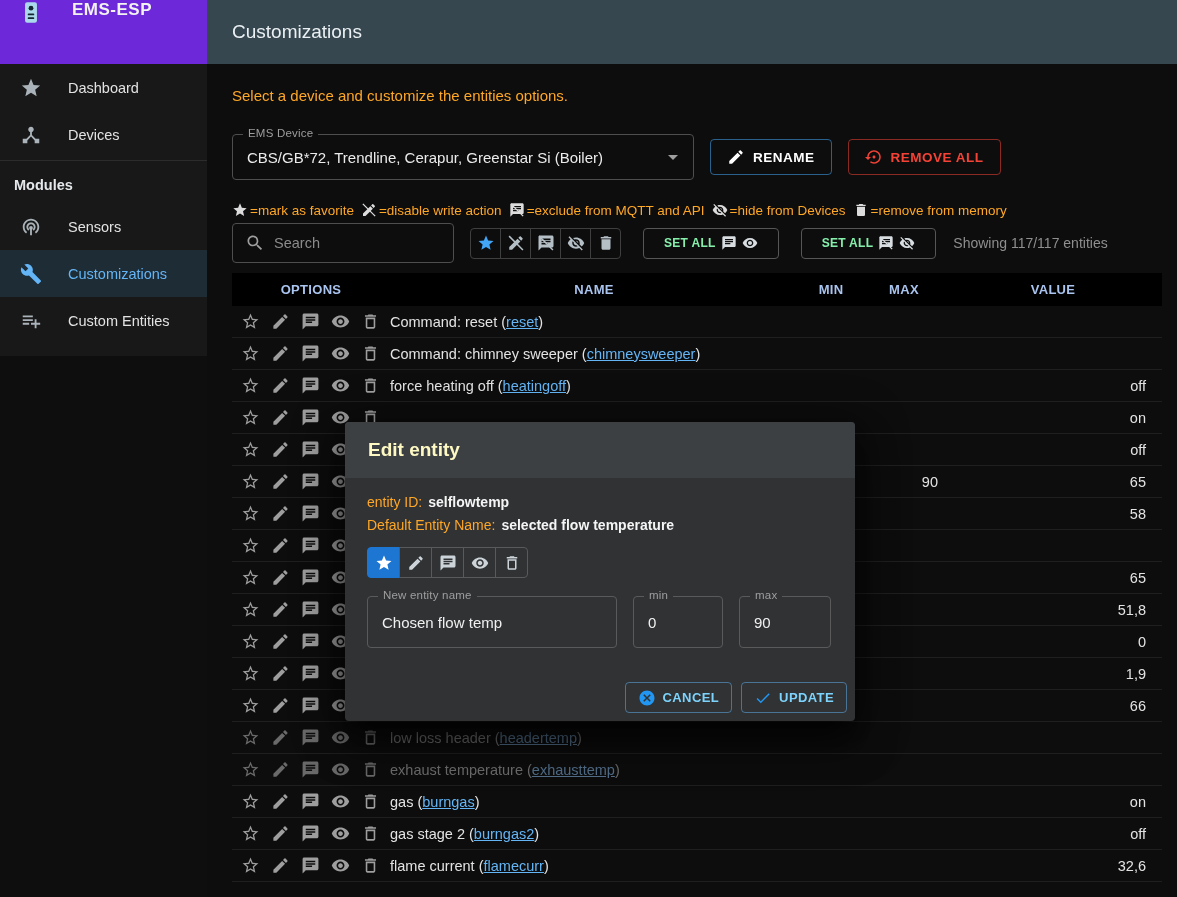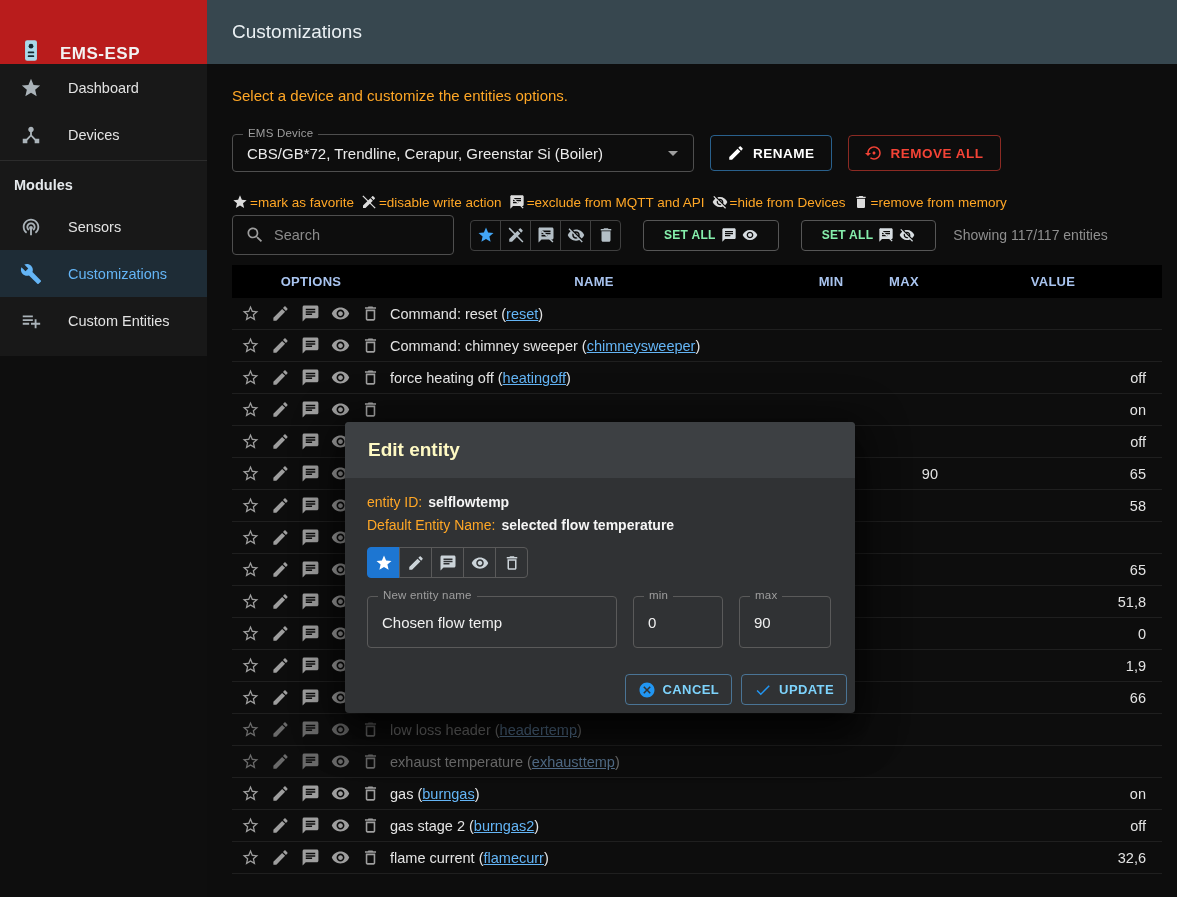--- a/index.html
+++ b/index.html
@@ -2,40 +2,40 @@
 <html><head>
 <meta charset="utf-8">
 <style>
   *{margin:0;padding:0;box-sizing:border-box}
   html,body{background:#000}
   body{font-family:"Liberation Sans",sans-serif;-webkit-font-smoothing:antialiased}
   .app{position:relative;width:1177px;height:897px;background:#0d0d0d;display:flex;overflow:hidden;color:#e0e0e0}
 
   
   .sidebar{width:207px;flex:none;background:#0e0e0e;display:flex;flex-direction:column}
-  .logo-bar{height:64px;flex:none;display:flex;align-items:flex-end;gap:16px;padding:0 18px;background:#b91c1c}
+  .logo-bar{height:64px;flex:none;display:flex;align-items:flex-start;gap:28px;padding:0 18px;background:#6d28d9}
   .logo-icon{width:26px;height:26px;display:inline-flex}
   .logo-icon svg{width:100%;height:100%}
   .logo-title{font-size:17px;font-weight:700;color:#f2f2f2;letter-spacing:.5px}
   .nav-block{background:#181818;padding-bottom:12px}
   .nav-item{display:flex;align-items:center;gap:26px;height:47px;padding:0 16px 0 20px;font-size:14.5px;color:#e2e2e2;cursor:pointer}
   .nav-item .svg-slot{color:#aab3b9}
   .nav-item.active{background:#1e2c36;color:#64b5f6}
   .nav-item.active .svg-slot{color:#64b5f6}
   .nav-divider{height:1px;background:#2c2c2c;margin:2px 0}
   .nav-subheader{padding:14px 14px 10px 14px;font-size:14.5px;font-weight:700;color:#e4e8eb}
 
   
   .main{flex:1;display:flex;flex-direction:column;min-width:0}
   .appbar{height:64px;flex:none;background:#37474f;display:flex;align-items:center;padding:0 25px;font-size:19px;font-weight:500;color:#eaf0f3}
   .content{flex:1;padding:22px 15px 0 25px;overflow:hidden}
   .intro{color:#ffa726;font-size:15px;line-height:20px;margin-bottom:28px}
 
   .device-row{display:flex;align-items:center;margin-bottom:22px}
-  .select-field{position:relative;width:462px;height:38px;border:1px solid #4e4e4e;border-radius:4px;display:flex;align-items:center;justify-content:space-between;padding:0 8px 0 14px;cursor:pointer}
+  .select-field{position:relative;width:462px;height:46px;border:1px solid #4e4e4e;border-radius:4px;display:flex;align-items:center;justify-content:space-between;padding:0 8px 0 14px;cursor:pointer}
   .field-label{position:absolute;top:-8px;left:10px;background:#0d0d0d;padding:0 5px;font-size:11.5px;color:#9e9e9e;letter-spacing:.2px}
   .select-value{font-size:15px;color:#ebebeb;white-space:nowrap;overflow:hidden}
   .select-arrow{color:#9e9e9e;width:24px;height:24px;flex:none}
 
   .btn{display:inline-flex;align-items:center;gap:8px;height:36px;padding:0 16px;border-radius:4px;font-size:13.5px;font-weight:700;letter-spacing:.5px;background:transparent;cursor:pointer;font-family:inherit}
   .btn-rename{margin-left:16px;border:1px solid rgba(66,165,245,.55);color:#ffffff}
   .btn-danger{margin-left:16px;border:1px solid rgba(244,67,54,.55);color:#f44336}
 
   .legend{display:flex;align-items:center;flex-wrap:wrap;column-gap:7px;color:#ffa726;font-size:13.5px;margin-bottom:5px}
   .legend-item{display:inline-flex;align-items:center;gap:2px}
@@ -75,21 +75,21 @@
   .dialog-title{background:#3d4043;padding:17px 23px;font-size:19px;font-weight:700;color:#fef9c3}
   .dialog-body{padding:16px 22px 0 22px}
   .meta-line{font-size:14px;color:#ffa726;margin-bottom:7px;display:flex;align-items:center;gap:6px}
   .meta-line b{color:#f5f5f5;font-weight:700}
   .writeable-check{width:18px;height:18px;color:#4caf50;display:inline-flex}
   .dlg-toggle-group{display:flex;margin:14px 0 18px 0}
   .dlg-toggle{width:33px;height:31px;display:inline-flex;align-items:center;justify-content:center;border:1px solid #5a5a5a;margin-left:-1px;color:#ccd4d9;cursor:pointer;background:transparent}
   .dlg-toggle:first-child{margin-left:0;border-radius:4px 0 0 4px}
   .dlg-toggle:last-child{border-radius:0 4px 4px 0}
   .dlg-toggle.selected{background:#1d76d2;border-color:#1d76d2;color:#fff}
-  .fields-row{display:flex;gap:16px;margin-bottom:26px}
+  .fields-row{display:flex;gap:16px;margin-bottom:34px}
   .tfield{position:relative;height:52px;border:1px solid #5a5a5a;border-radius:4px;display:flex;align-items:center;padding:0 14px}
   .tfield .field-label{background:#303234}
   .tfield-input{width:100%;background:transparent;border:none;outline:none;color:#f0f0f0;font-size:15px;font-family:inherit;font-weight:400}
   .tf-name{width:250px}
   .tf-min{width:90px}
   .tf-max{width:92px}
   .dialog-actions{display:flex;justify-content:flex-end;gap:9px;padding:0 8px 8px 8px}
   .btn-dlg{display:inline-flex;align-items:center;gap:7px;height:31px;padding:0 12px;border:1px solid rgba(100,181,246,.5);border-radius:4px;color:#7dd3fc;font-size:13px;font-weight:700;letter-spacing:.4px;background:transparent;cursor:pointer;font-family:inherit}
   .btn-dlg .svg-slot{color:#2196f3}
 

